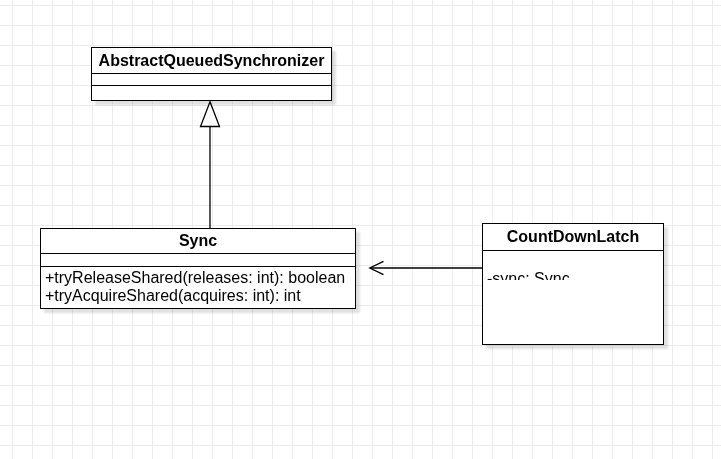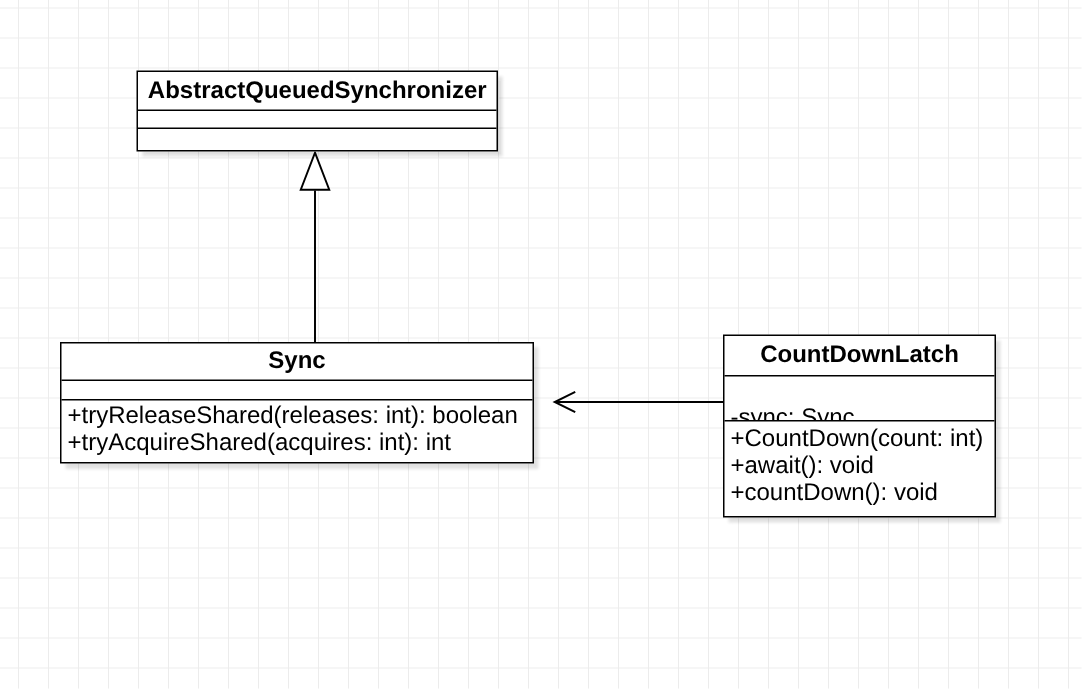--- a/index.html
+++ b/index.html
@@ -104,20 +104,15 @@
       <div class="member-row">+tryReleaseShared(releases: int): boolean</div>
       <div class="member-row">+tryAcquireShared(acquires: int): int</div>
     </div>
   </div>
 
   <div class="uml-class" id="cls-cdl">
     <div class="uml-title">CountDownLatch</div>
     <div class="uml-attrs">
       <div class="member-row">-sync: Sync</div>
     </div>
-    <div class="uml-methods">
-      <div class="member-row">+CountDown(count: int)</div>
-      <div class="member-row">+await(): void</div>
-      <div class="member-row">+countDown(): void</div>
-    </div>
   </div>
 
 </div>
 
 </body></html>

